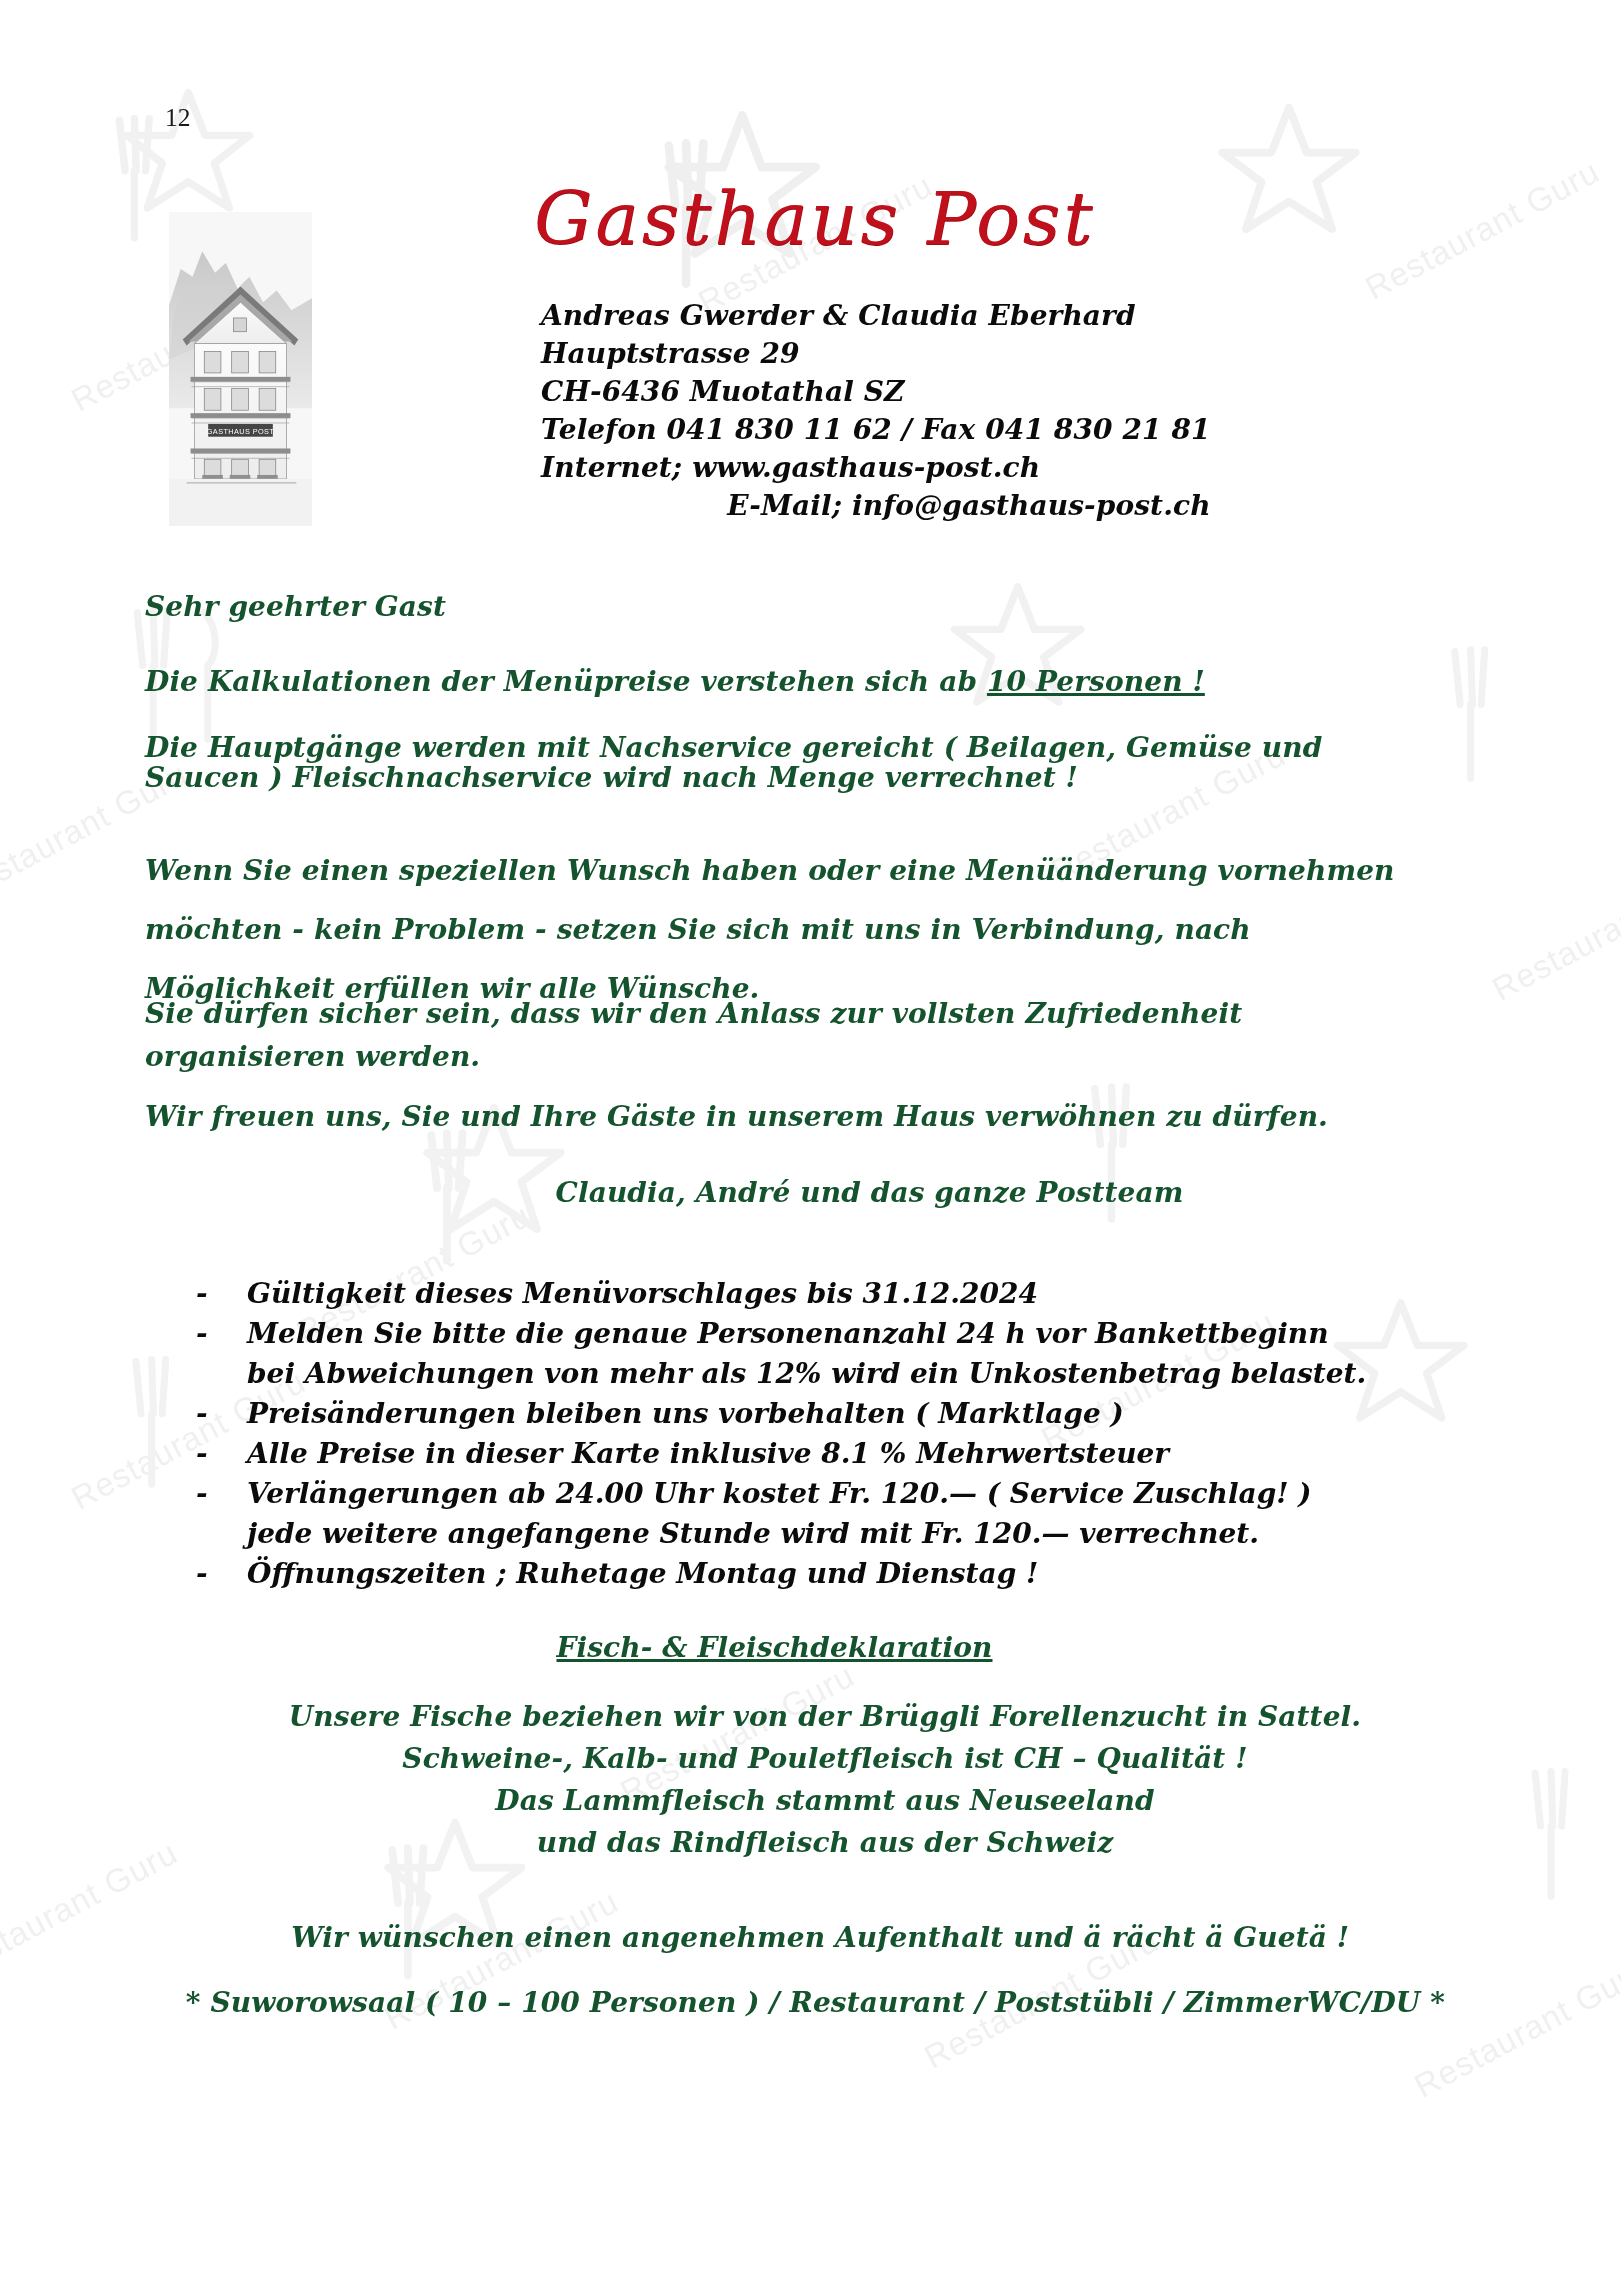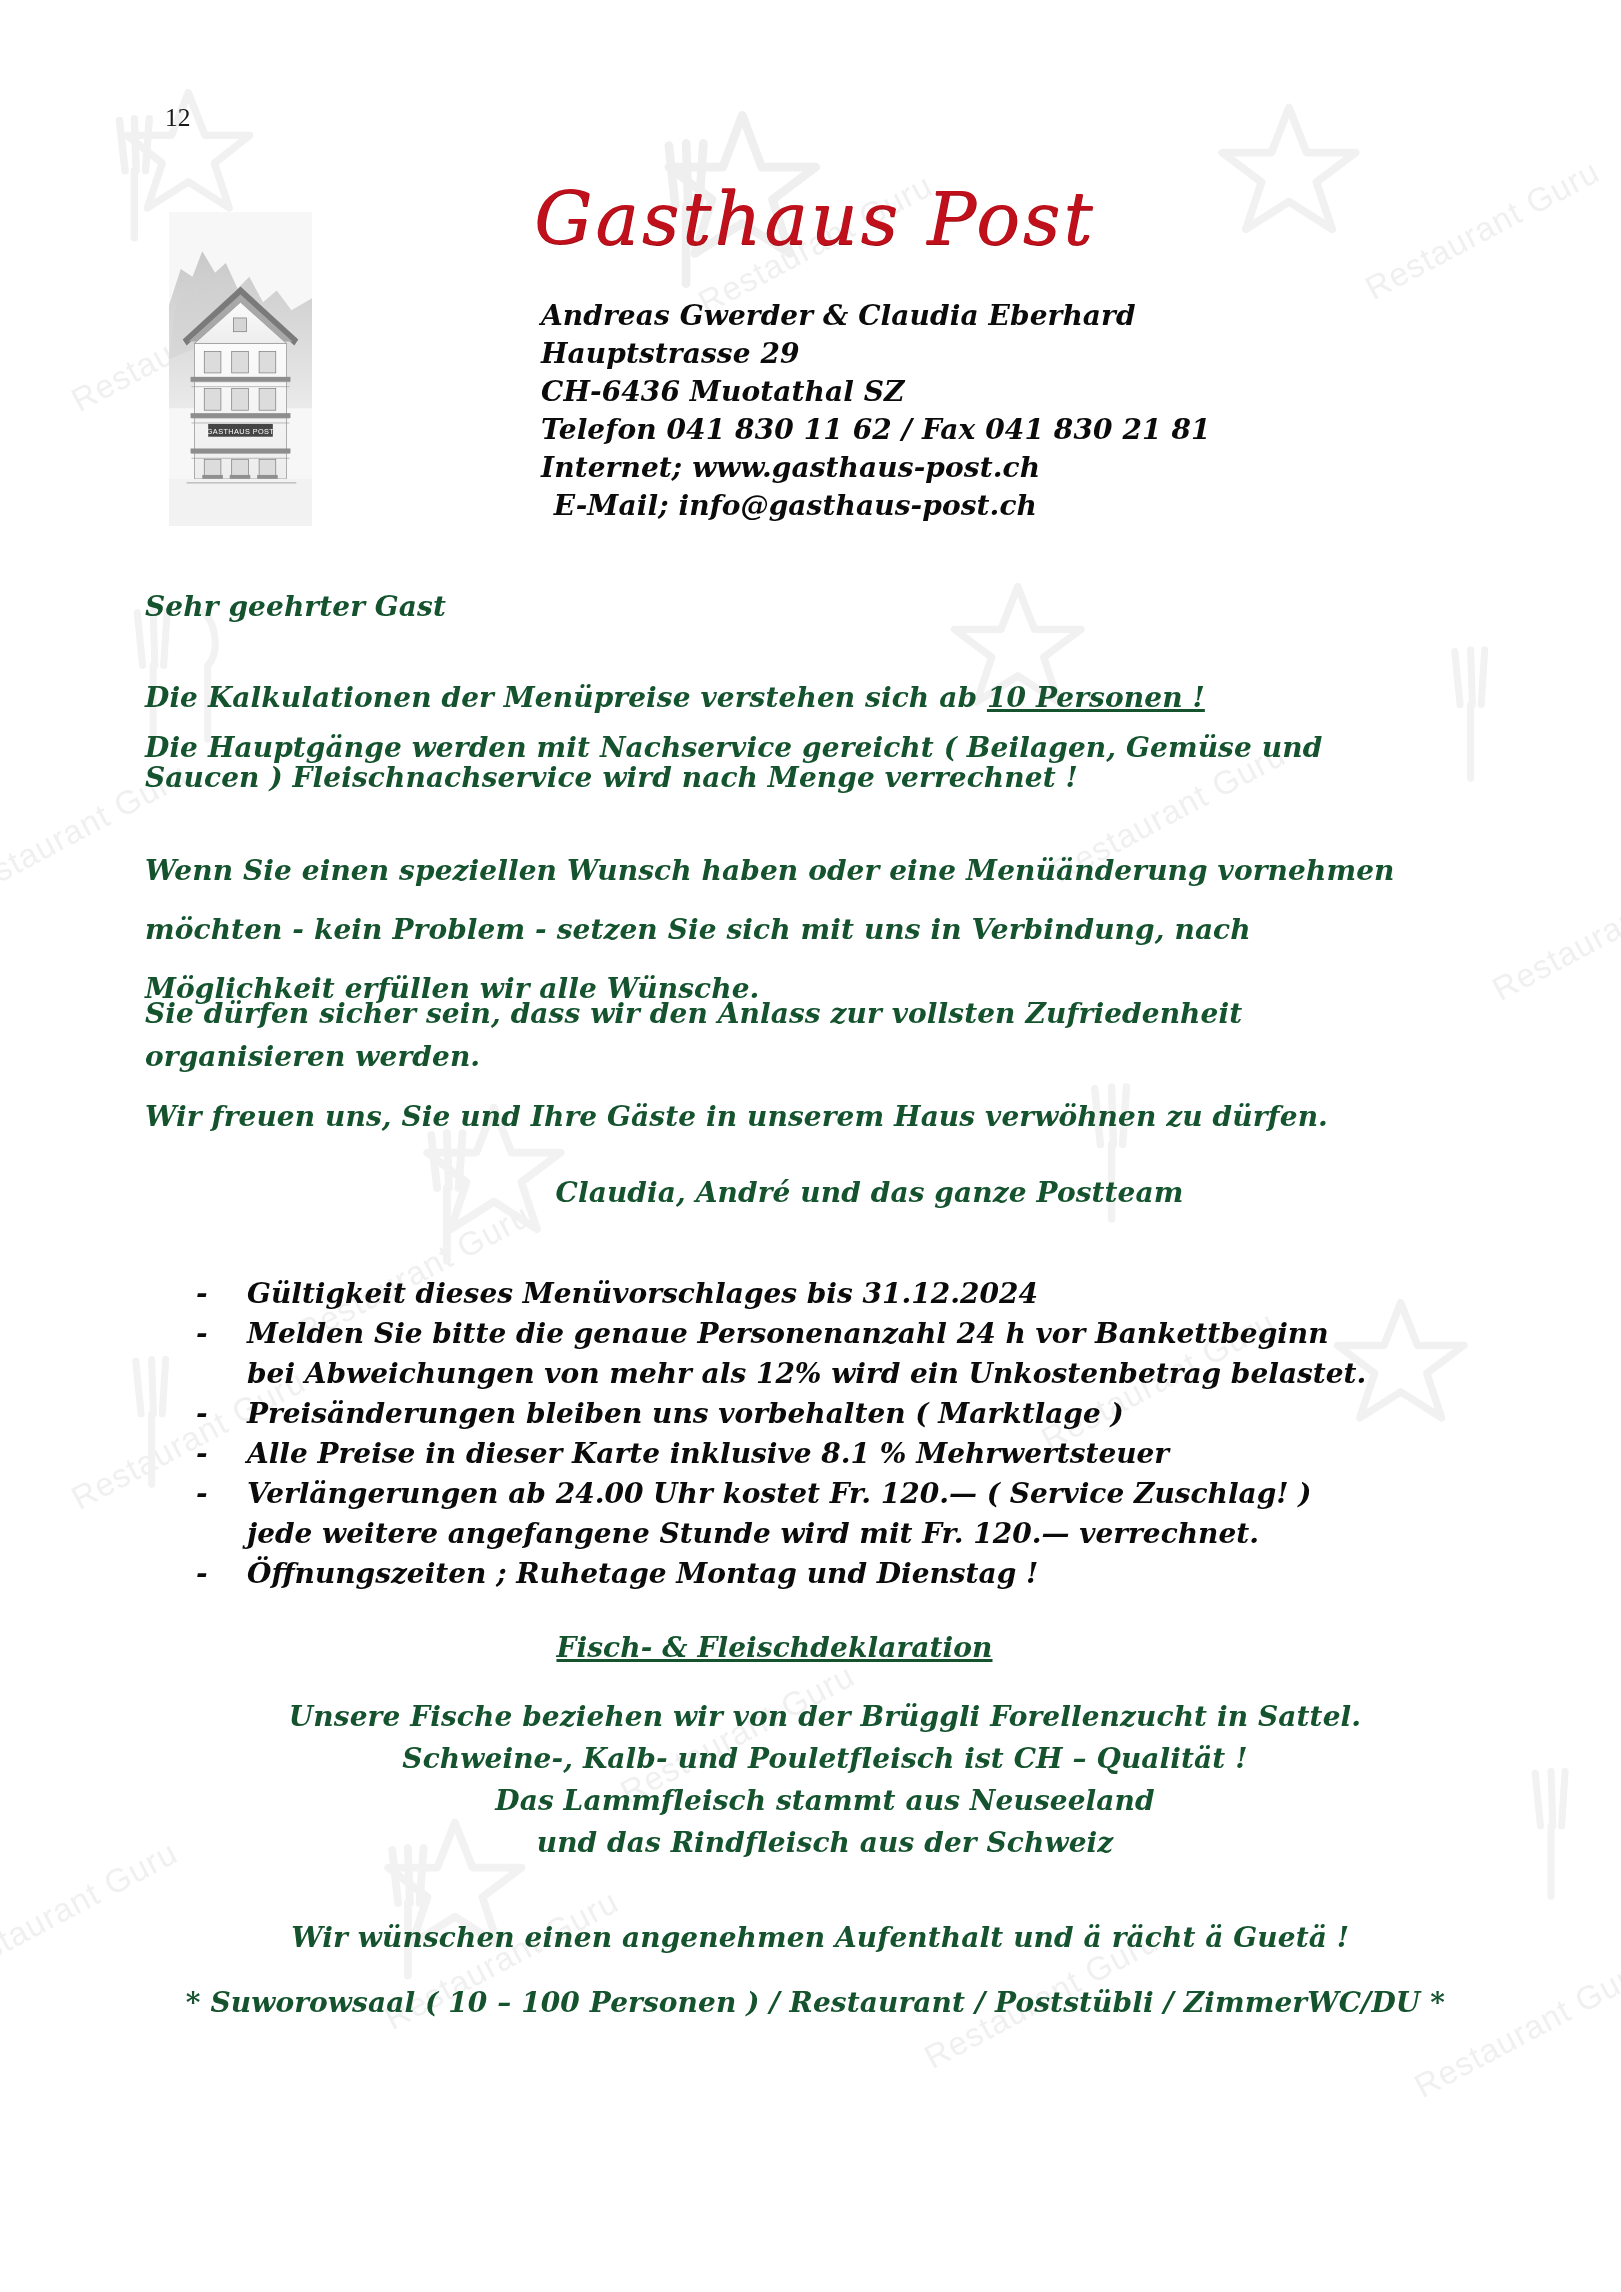--- a/index.html
+++ b/index.html
@@ -74,36 +74,36 @@
     left:541px; top:297px;
     font-family:"DejaVu Serif", serif;
     font-weight:bold;
     font-style:italic;
     font-size:28px;
     line-height:38px;
     color:#0b0b0b;
     white-space:nowrap;
     letter-spacing:0.1px;
   }
-  #address-block .indent { padding-left:12.7px; }
+  #address-block .indent { padding-left:12.7px;text-align:right; }
 
   
   .body-text {
     position:absolute;
     font-family:"DejaVu Serif", serif;
     font-weight:bold;
     font-style:italic;
     color:#14532d;
     letter-spacing:0.1px;
   }
 
   #p-greeting { left:145px; top:590px; font-size:28px; }
 
   #p-kalkulation {
-    left:145px; top:681px; font-size:28px;
+    left:145px; top:665px; font-size:28px;
   }
   #p-kalkulation u { text-decoration:underline; text-decoration-thickness:2.5px; }
 
   #p-hauptgaenge { left:145px; top:733px; font-size:28px; line-height:30px; width:1264px; }
   #p-wunsch      { left:145px; top:841px; font-size:28px; line-height:59px; width:1304px; }
   #p-sicher      { left:145px; top:992px; font-size:28px; line-height:43px; width:1264px; }
   #p-freuen      { left:145px; top:1100px; font-size:28px; }
 
   #signature {
     left:0; top:1176px; width:1621px;

